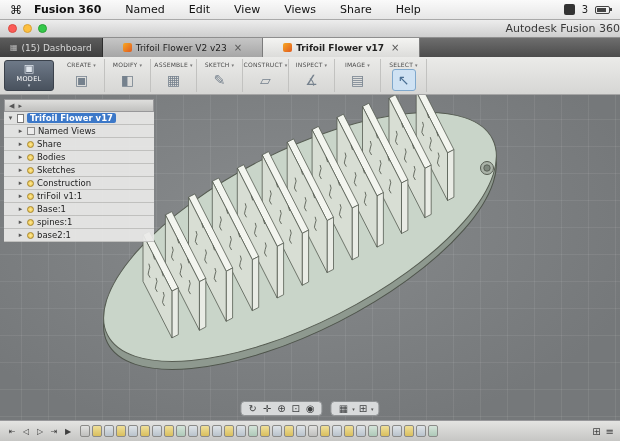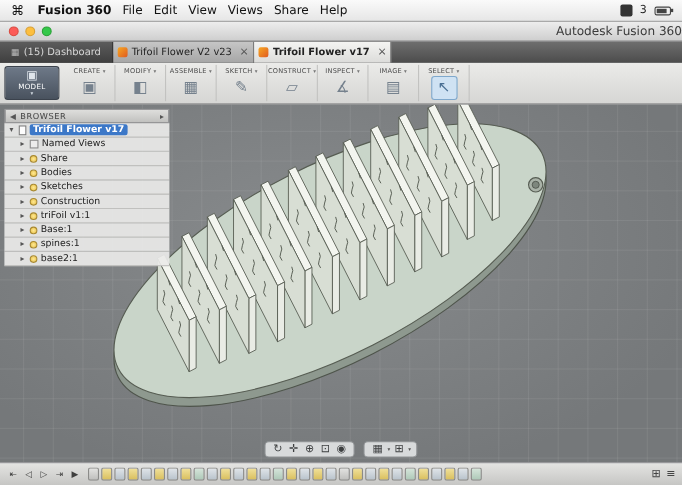--- a/index.html
+++ b/index.html
@@ -3,42 +3,42 @@
 <meta charset="utf-8">
 <style>
 *{margin:0;padding:0;box-sizing:border-box}
 html,body{width:620px;height:441px}
 body{font-family:"DejaVu Sans","Liberation Sans",sans-serif;background:#000}
 .screen{position:relative;width:620px;height:441px;overflow:hidden;background:#7d8082}
 
 
 .menubar{position:absolute;top:0;left:0;right:0;height:20px;background:linear-gradient(#fafafa,#e6e6e6);border-bottom:1px solid #a9a9a9;display:flex;align-items:center;padding:0 10px;font-size:11px;color:#111;z-index:50}
 .apple{font-size:12px;margin-right:12px;color:#111}
-.menu-items{display:flex;gap:10px;white-space:nowrap}
+.menu-items{display:flex;gap:24px;white-space:nowrap}
 .menu-item.app{font-weight:bold}
 .menu-status{margin-left:auto;display:flex;align-items:center;gap:7px;font-size:10px;color:#222}
 .kb{width:11px;height:11px;background:#333;border-radius:2px;display:inline-block}
 .batt{width:15px;height:8px;border:1px solid #444;border-radius:2px;position:relative;display:inline-block}
 .batt i{position:absolute;left:1px;top:1px;bottom:1px;width:9px;background:#444}
 .batt:after{content:"";position:absolute;right:-3px;top:1px;width:2px;height:3px;background:#444}
 
 
 .titlebar{position:absolute;top:20px;left:0;right:0;height:18px;background:linear-gradient(#ededed,#cecece);border-bottom:1px solid #8e8e8e;z-index:49}
 .lights{position:absolute;left:8px;top:4px;display:flex;gap:6px}
 .tl{width:9px;height:9px;border-radius:50%}
 .tl.red{background:#fc5b57;border:1px solid #d94c42}
 .tl.yel{background:#fdbf3f;border:1px solid #d8a137}
 .tl.grn{background:#34c84a;border:1px solid #2aa136}
 .wtitle{text-align:right;font-size:11px;color:#3a3a3a;line-height:17px}
 
 
 .tabbar{position:absolute;top:38px;left:0;right:0;height:19px;background:linear-gradient(#6e6e6e,#4c4c4c);display:flex;align-items:stretch;z-index:48}
 .dash-tab{display:flex;align-items:center;gap:4px;padding:0 10px;background:linear-gradient(#5c5c5c,#3f3f3f);color:#d8d8d8;font-size:9px;border-right:1px solid #2e2e2e;white-space:nowrap}
 .dash-ic{font-size:8px;color:#bbb}
-.tab{display:flex;align-items:center;gap:4px;padding:0 4px;font-size:9px;color:#222;background:linear-gradient(#c6c6c6,#a6a6a6);border-right:1px solid #7c7c7c;white-space:nowrap}
+.tab{display:flex;align-items:center;gap:4px;padding:0 20px;font-size:9px;color:#222;background:linear-gradient(#c6c6c6,#a6a6a6);border-right:1px solid #7c7c7c;white-space:nowrap}
 .tab.active{background:linear-gradient(#f4f4f2,#dcdcda);font-weight:bold}
 .fic{width:9px;height:9px;border-radius:2px;background:linear-gradient(135deg,#f7a823,#e05a20);flex:0 0 auto}
 .tclose{margin-left:3px;color:#555;font-size:10px;font-weight:normal}
 
 
 .toolbar{position:absolute;top:57px;left:0;right:0;height:38px;background:linear-gradient(#ebebe9,#d6d6d4);border-bottom:1px solid #a5a5a5;display:flex;align-items:stretch;padding:2px 4px;z-index:47}
 .wsbtn{width:50px;margin:1px 5px 1px 0;background:linear-gradient(#6e7988,#49525e);border:1px solid #3b424c;border-radius:3px;color:#fff;display:flex;flex-direction:column;align-items:center;justify-content:center}
 .ws-ic{font-size:11px;line-height:1.1;color:#dfe5ec}
 .ws-lb{font-size:6.5px;letter-spacing:.3px}
 .ws-caret{font-size:5px;color:#cfd6de;line-height:1}
@@ -91,21 +91,21 @@
 </style>
 </head>
 <body>
 
 <div class="screen">
 
   <div class="menubar">
     <span class="apple">⌘</span>
     <div class="menu-items" id="menu-items">
         <span class="menu-item app">Fusion 360</span>
-        <span class="menu-item">File</span>
+        <span class="menu-item">Named</span>
         <span class="menu-item">Edit</span>
         <span class="menu-item">View</span>
         <span class="menu-item">Views</span>
         <span class="menu-item">Share</span>
         <span class="menu-item">Help</span>
       </div>
     <div class="menu-status">
       <span class="kb"></span>
       <span>3</span>
       <span class="batt">
@@ -284,21 +284,20 @@
             <polygon points="171.9,242.9 171.9,196.2 178.3,192.9 178.3,239.6" fill="#e9ece5" stroke="#565c52" stroke-width="0.8" stroke-linejoin="round"></polygon>
             <polygon points="143.0,186.4 171.9,242.9 171.9,196.2 143.0,139.7" fill="#d8ded4" stroke="#565c52" stroke-width="0.8" stroke-linejoin="round"></polygon>
             <path d="M 148.8 168.7 q 2 3.5 0 7 q -2 3.5 1.3 7 M 156.0 182.9 q 2 3.5 0 7 q -2 3.5 1.3 7 M 163.2 197.0 q 2 3.5 0 7 q -2 3.5 1.3 7 M 153.1 159.5 l 1.5 5 M 161.8 176.4 l 1.5 5 " fill="none" stroke="#5a6056" stroke-width="0.9"></path>
           </g>
         </g>
     </svg>
 
     <div class="browser">
       <div class="b-head">
         <span class="b-chev">◀</span>
-        <span class="b-title">BROWSER</span>
         <span class="b-dot">▸</span>
       </div>
       <div id="browser-items">
           <div class="b-row sel">
             <span class="b-arrow">▾</span>
             <span class="b-ic document"></span>
             <span class="b-label">Trifoil Flower v17</span>
           </div>
           <div class="b-row indent">
             <span class="b-arrow">▸</span>

